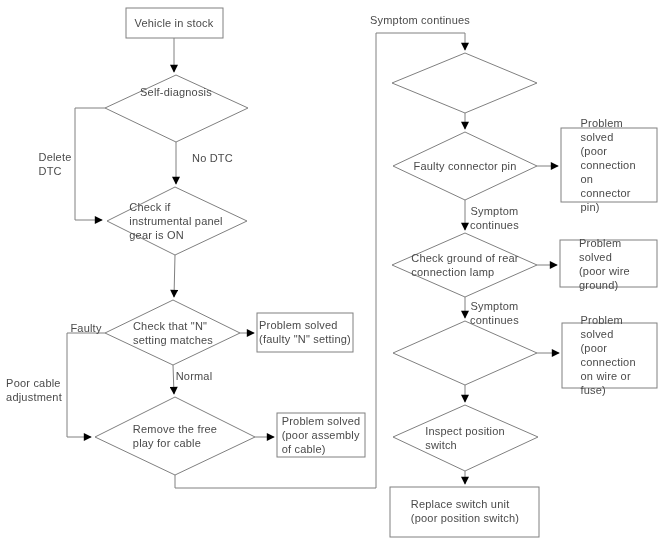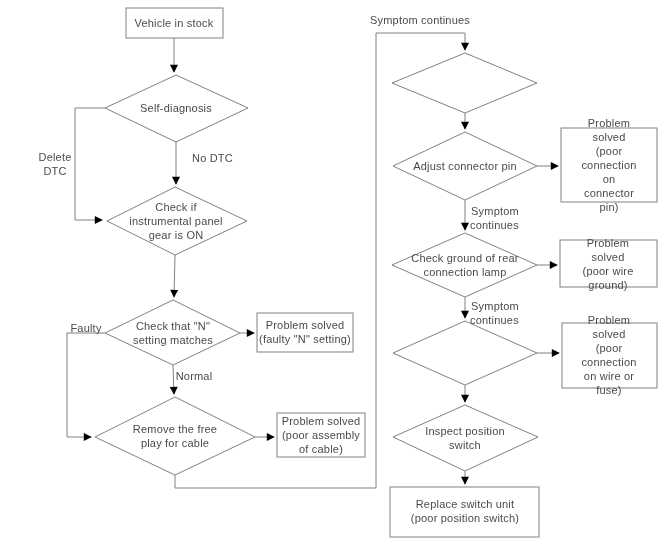--- a/index.html
+++ b/index.html
@@ -19,28 +19,27 @@
     overflow: hidden;
   }
   #graphics {
     position: absolute;
     left: 0;
     top: 0;
   }
   .lbl {
     position: absolute;
     white-space: pre-line;
-    text-align: center;
     transform: translate(-50%, -50%);
     letter-spacing: 0.2px;
   }
   .lbl-left {
     position: absolute;
     white-space: pre-line;
-    text-align: right;
+    text-align: center;
     transform: translateY(-50%);
     letter-spacing: 0.2px;
   }
 </style>
 </head>
 <body>
 
 <div id="canvas">
 
   <svg id="graphics" width="666" height="548" viewBox="0 0 666 548">
@@ -84,53 +83,55 @@
       <polygon points="465,233 537,265 465,297 392,265"></polygon>
       <rect x="560" y="240" width="97" height="47"></rect>
       <polygon points="465,321 537,353 465,385 393,353"></polygon>
       <rect x="562" y="323" width="95" height="65"></rect>
       <polygon points="465,405 538,437 465,471 393,437"></polygon>
       <rect x="390" y="487" width="149" height="50"></rect>
     </g>
   </svg>
 
   <div class="lbl" style="left:174px;top:23px">Vehicle in stock</div>
-  <div class="lbl" style="left:176px;top:108px">Self-diagnosis</div>
+  <div class="lbl" style="left:176px;top:92px">Self-diagnosis</div>
   <div class="lbl" style="left:176px;top:221px">Check if
 instrumental panel
 gear is ON</div>
   <div class="lbl" style="left:173px;top:333px">Check that "N"
 setting matches</div>
   <div class="lbl" style="left:305px;top:332px">Problem solved
 (faulty "N" setting)</div>
   <div class="lbl" style="left:175px;top:436px">Remove the free
 play for cable</div>
   <div class="lbl" style="left:321px;top:435px">Problem solved
 (poor assembly
 of cable)</div>
-  <div class="lbl" style="left:465px;top:166px">Adjust connector pin</div>
+  <div class="lbl" style="left:465px;top:166px">Faulty connector pin</div>
   <div class="lbl" style="left:609px;top:165px">Problem solved
 (poor connection
 on connector pin)</div>
   <div class="lbl" style="left:465px;top:265px">Check ground of rear
 connection lamp</div>
   <div class="lbl" style="left:608px;top:264px">Problem solved
 (poor wire ground)</div>
   <div class="lbl" style="left:609px;top:355px">Problem solved
 (poor connection
 on wire or fuse)</div>
   <div class="lbl" style="left:465px;top:511px">Replace switch unit
 (poor position switch)</div>
   <div class="lbl" style="left:465px;top:438px">Inspect position
 switch</div>
 
   <div class="lbl" style="left:55px;top:164px">Delete
 DTC</div>
   <div class="lbl-left" style="left:192px;top:158px">No DTC</div>
   <div class="lbl" style="left:86px;top:328px">Faulty</div>
   <div class="lbl" style="left:194px;top:376px">Normal</div>
+  <div class="lbl" style="left:34px;top:390px">Poor cable
+adjustment</div>
   <div class="lbl-left" style="left:370px;top:20px">Symptom continues</div>
   <div class="lbl-left" style="left:470px;top:218px">Symptom
 continues</div>
   <div class="lbl-left" style="left:470px;top:313px">Symptom
 continues</div>
 
 </div>
 
 </body></html>

